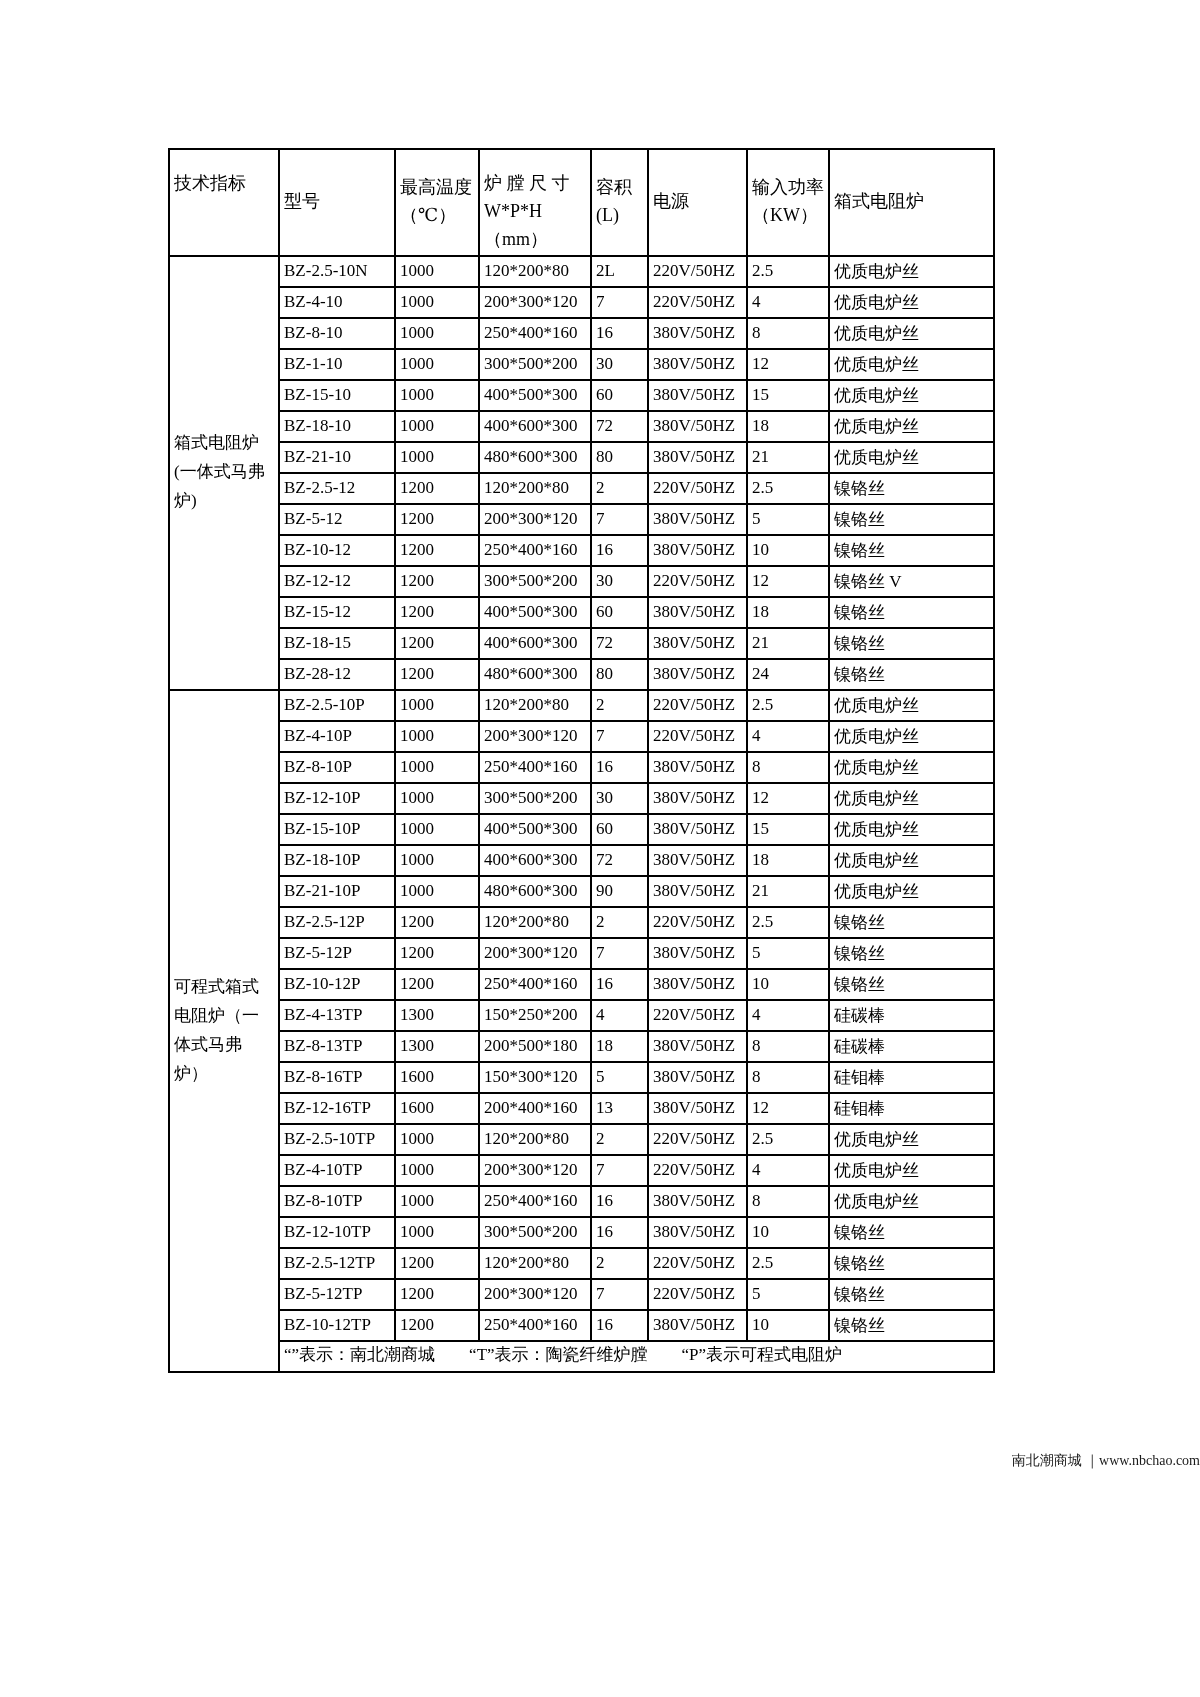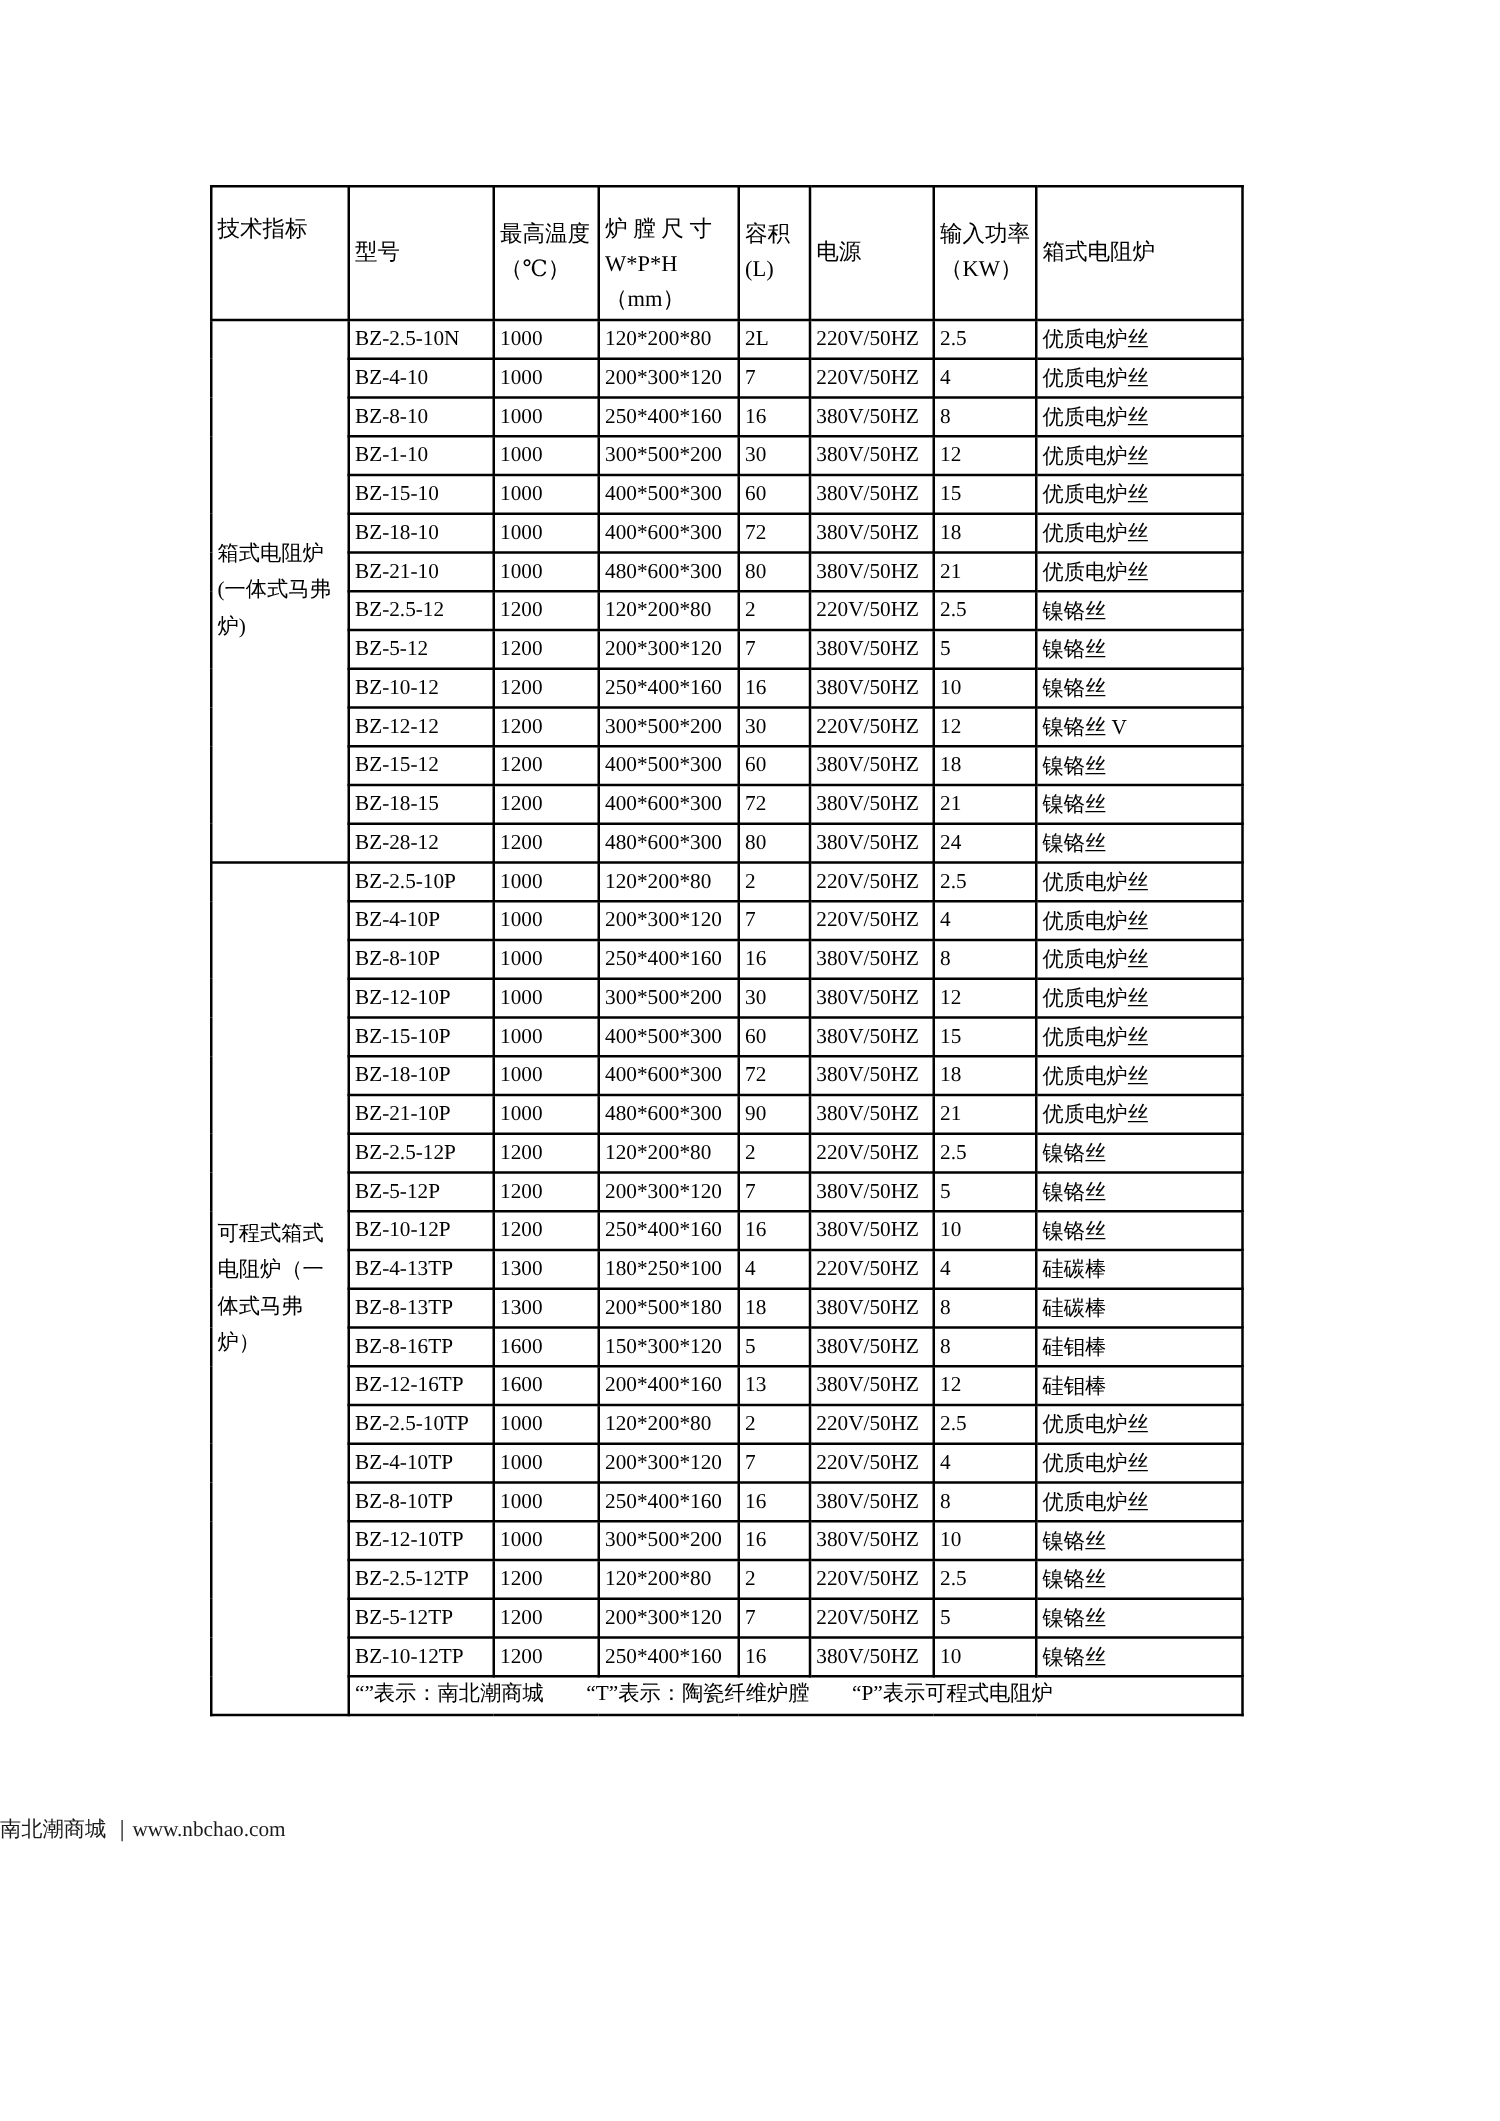--- a/index.html
+++ b/index.html
@@ -52,22 +52,22 @@
     vertical-align: top !important;
     padding-top: 8px;
     white-space: normal !important;
     font-size: 17px;
   }
   .site-footer {
     position: absolute;
     left: 0;
     right: 0;
     top: 1452px;
-    text-align: left;
-    font-size: 17px;
+    text-align: right;
+    font-size: 14px;
     color: #1a1a1a;
   }
 </style>
 </head>
 <body>
 
 <div class="sheet">
   <table class="spec">
     <colgroup>
       <col style="width:110px">
@@ -311,21 +311,21 @@
           <td>1200</td>
           <td>250*400*160</td>
           <td>16</td>
           <td>380V/50HZ</td>
           <td>10</td>
           <td>镍铬丝</td>
         </tr>
         <tr>
           <td>BZ-4-13TP</td>
           <td>1300</td>
-          <td>180*250*100</td>
+          <td>150*250*200</td>
           <td>4</td>
           <td>220V/50HZ</td>
           <td>4</td>
           <td>硅碳棒</td>
         </tr>
         <tr>
           <td>BZ-8-13TP</td>
           <td>1300</td>
           <td>200*500*180</td>
           <td>18</td>

